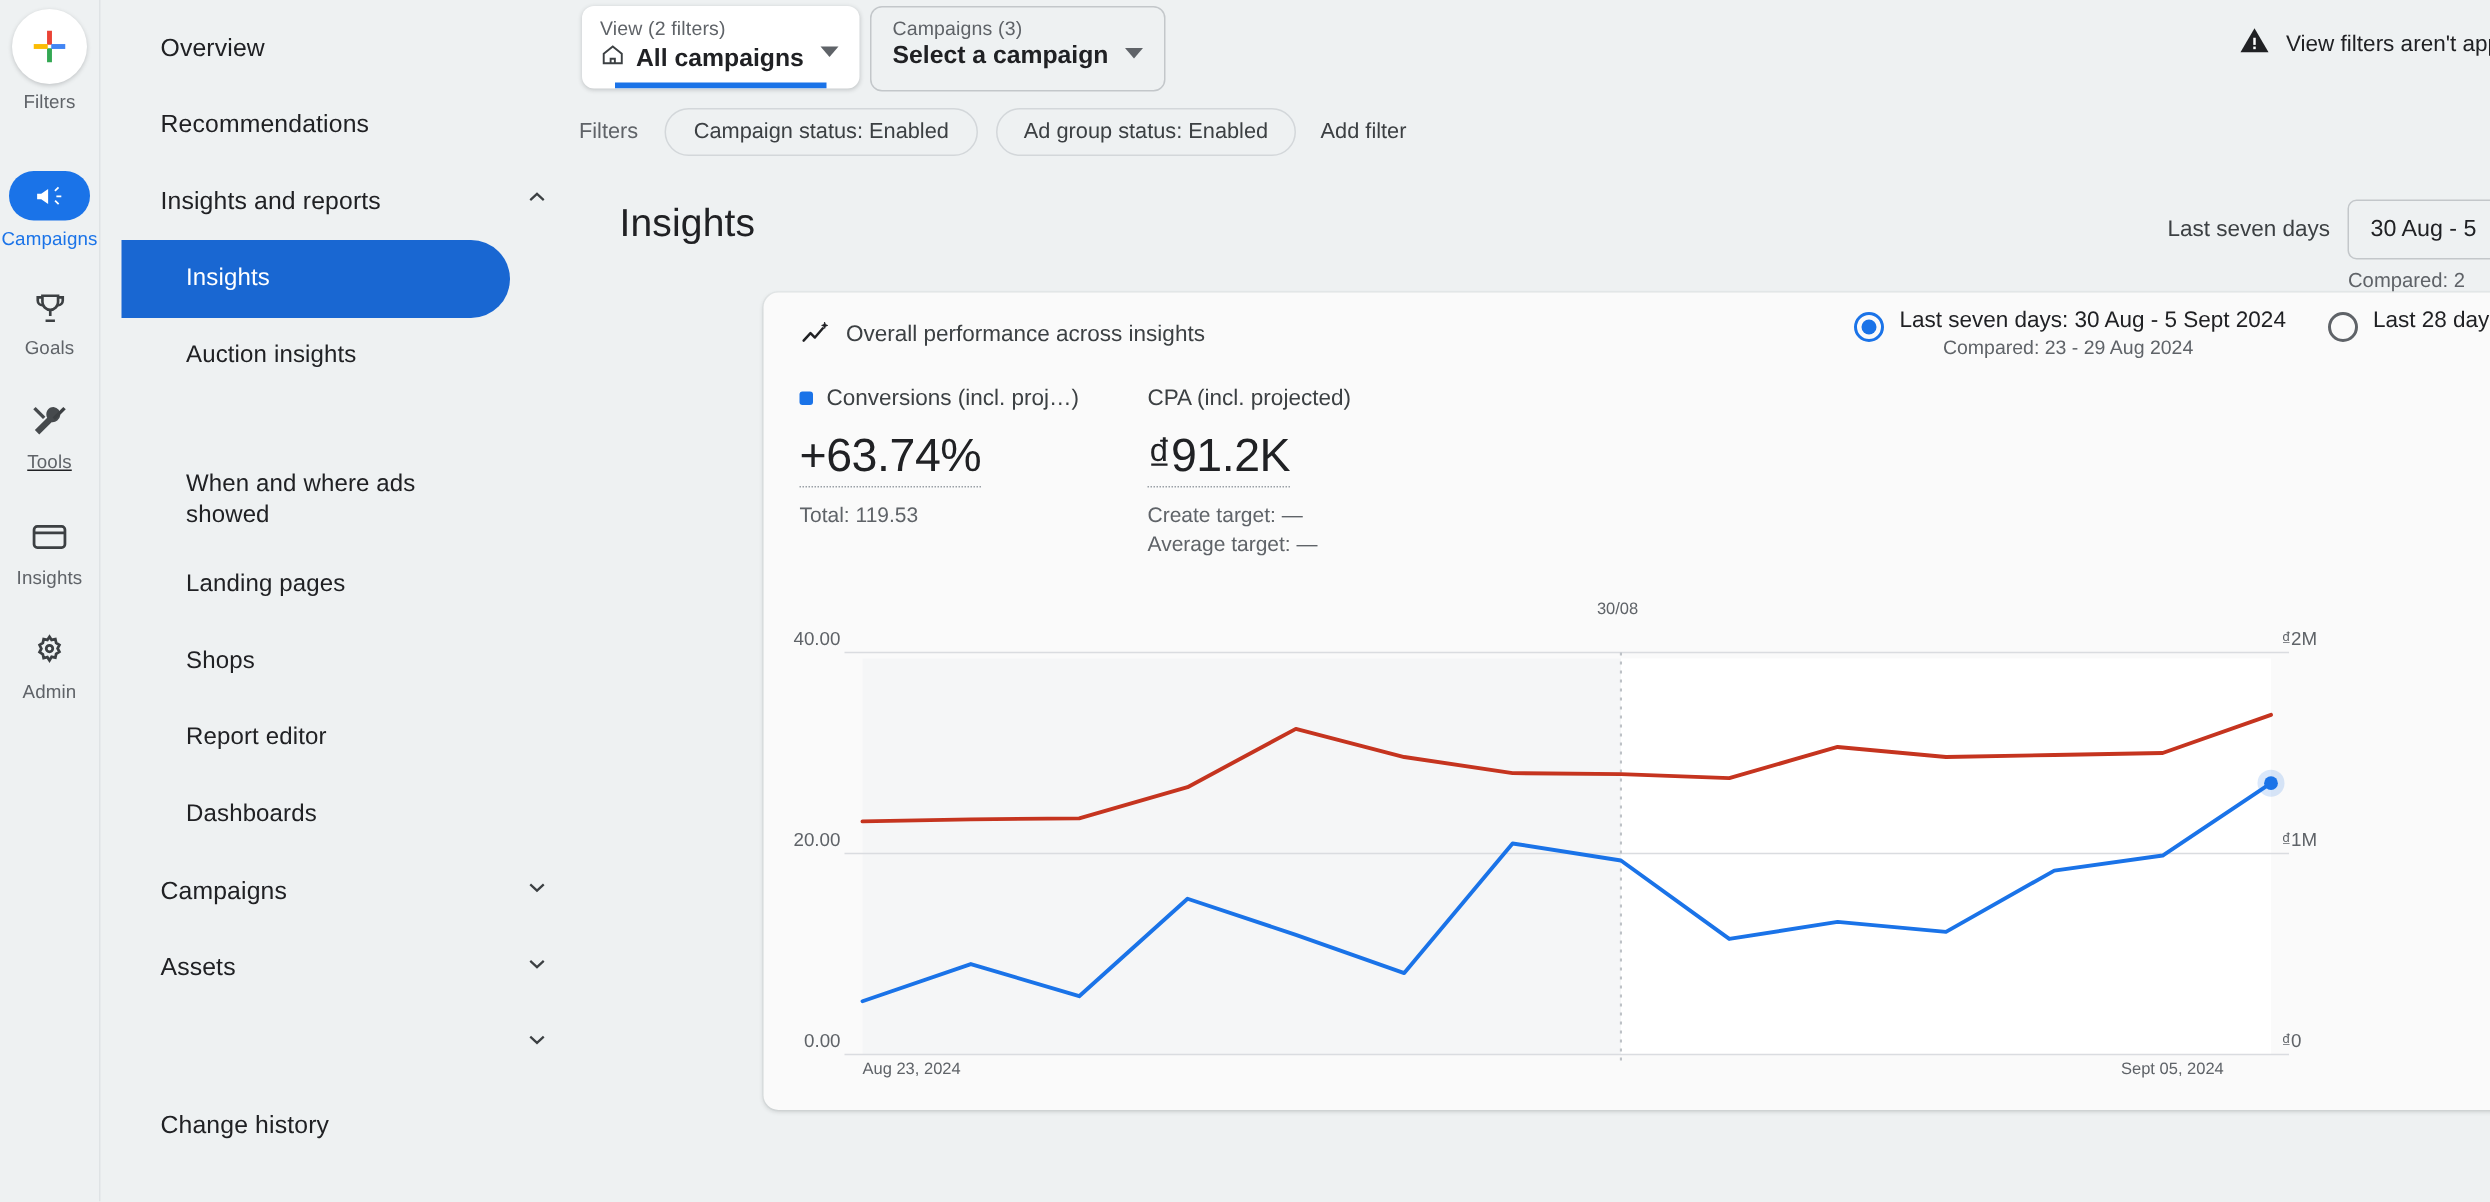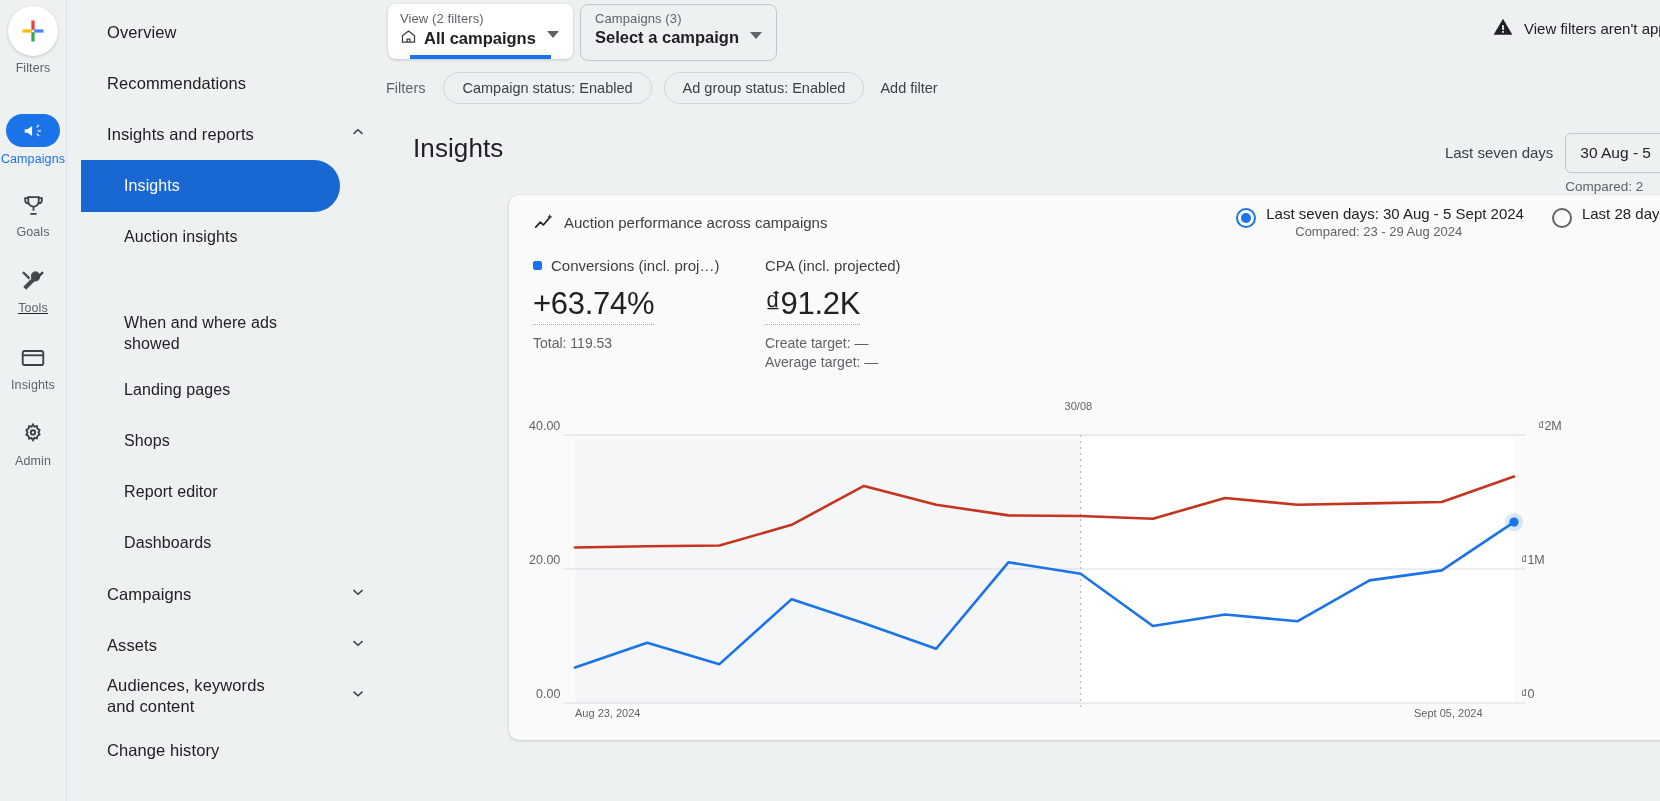--- a/index.html
+++ b/index.html
@@ -270,21 +270,20 @@
   <div class="nav-row nav-top" style="position:absolute; top:628px; height:34px; width:320px;">
     <span>Assets</span>
     <span class="chev">
       <svg width="18" height="18" viewBox="0 0 24 24" fill="none" stroke="#3c4043" stroke-width="2">
           <path d="M6 9.5 12 15l6-5.5"></path>
         </svg>
     </span>
   </div>
 
   <div class="nav-row nav-top" style="position:absolute; top:669px; height:54px; width:320px; line-height:21px; align-items:center;">
-    <span style="display:block; max-width:185px;">Audiences, keywords and content</span>
     <span class="chev">
       <svg width="18" height="18" viewBox="0 0 24 24" fill="none" stroke="#3c4043" stroke-width="2">
           <path d="M6 9.5 12 15l6-5.5"></path>
         </svg>
     </span>
   </div>
 
   <div class="nav-row nav-top" style="position:absolute; top:733px; height:34px;">
     <span>Change history</span>
   </div>
@@ -350,21 +349,21 @@
 
   <div id="card">
 
     <div id="card-head">
       <span class="spark-icon">
         <svg width="22" height="22" viewBox="0 0 24 24" fill="none" stroke="#202124" stroke-width="1.8" stroke-linecap="round" stroke-linejoin="round">
           <path d="M3 16.5 8 11l3.2 3.2L17 7.5"></path>
           <path d="M18.3 3.2l.6 1.6 1.6.6-1.6.6-.6 1.6-.6-1.6-1.6-.6 1.6-.6z" fill="#202124" stroke-width="0.6"></path>
         </svg>
       </span>
-      <div class="card-title">Auction performance across campaigns</div>
+      <div class="card-title">Overall performance across insights</div>
 
       <div class="radio-group">
         <div class="radio-opt">
           <span class="radio-ring on"></span>
           <span>
             <span class="radio-main" style="display:block;">Last seven days: 30 Aug - 5 Sept 2024</span>
             <span class="radio-sub" style="display:block;">Compared: 23 - 29 Aug 2024</span>
           </span>
         </div>
         <div class="radio-opt">
@@ -407,21 +406,21 @@
           <polyline points="66,242.49 138.23076923076923,217.7 210.46153846153848,239.14 282.69230769230774,174.14999999999998 354.92307692307696,198.27 427.1538461538462,223.73000000000002 499.3846153846154,137.29999999999998 571.6153846153845,148.69 643.8461538461539,200.95 716.0769230769231,189.56 788.3076923076924,196.26 860.5384615384615,155.39 932.7692307692308,145.34 1005,97.1" fill="none" stroke="#1a73e8" stroke-width="2.6" stroke-linejoin="round" stroke-linecap="round"></polyline>
           <circle cx="1005" cy="97.1" r="9" fill="#1a73e8" fill-opacity="0.16"></circle>
           <circle cx="1005" cy="97.1" r="4.6" fill="#1a73e8"></circle>
           <polyline points="66,122.56 138.23076923076923,121.22 210.46153846153848,120.54999999999998 282.69230769230774,99.78 354.92307692307696,60.91999999999999 427.1538461538462,79.68 499.3846153846154,90.4 571.6153846153845,91.07 643.8461538461539,93.75 716.0769230769231,72.97999999999999 788.3076923076924,79.68 860.5384615384615,78.34 932.7692307692308,77 1005,51.54000000000002" fill="none" stroke="#c5341f" stroke-width="2.6" stroke-linejoin="round" stroke-linecap="round"></polyline>
         </svg>
 
       <div class="ax-label" id="ytick0" style="left:20px; top:-6px;">40.00</div>
       <div class="ax-label" id="ytick1" style="left:20px; top:128px;">20.00</div>
       <div class="ax-label" id="ytick2" style="left:27px; top:262px;">0.00</div>
 
-      <div class="ax-label" style="left:1012px; top:-6px;margin-left:17px;">₫2M</div>
+      <div class="ax-label" style="left:1012px; top:-6px;">₫2M</div>
       <div class="ax-label" style="left:1012px; top:128px;">₫1M</div>
       <div class="ax-label" style="left:1012px; top:262px;">₫0</div>
 
       <div class="div-label" id="divlabel" style="left: 555.615px; top: -25px;">30/08</div>
 
       <div class="xdate" style="left:66px; top:282px;">Aug 23, 2024</div>
       <div class="xdate" style="left:905px; top:282px;">Sept 05, 2024</div>
     </div>
 
   </div>

